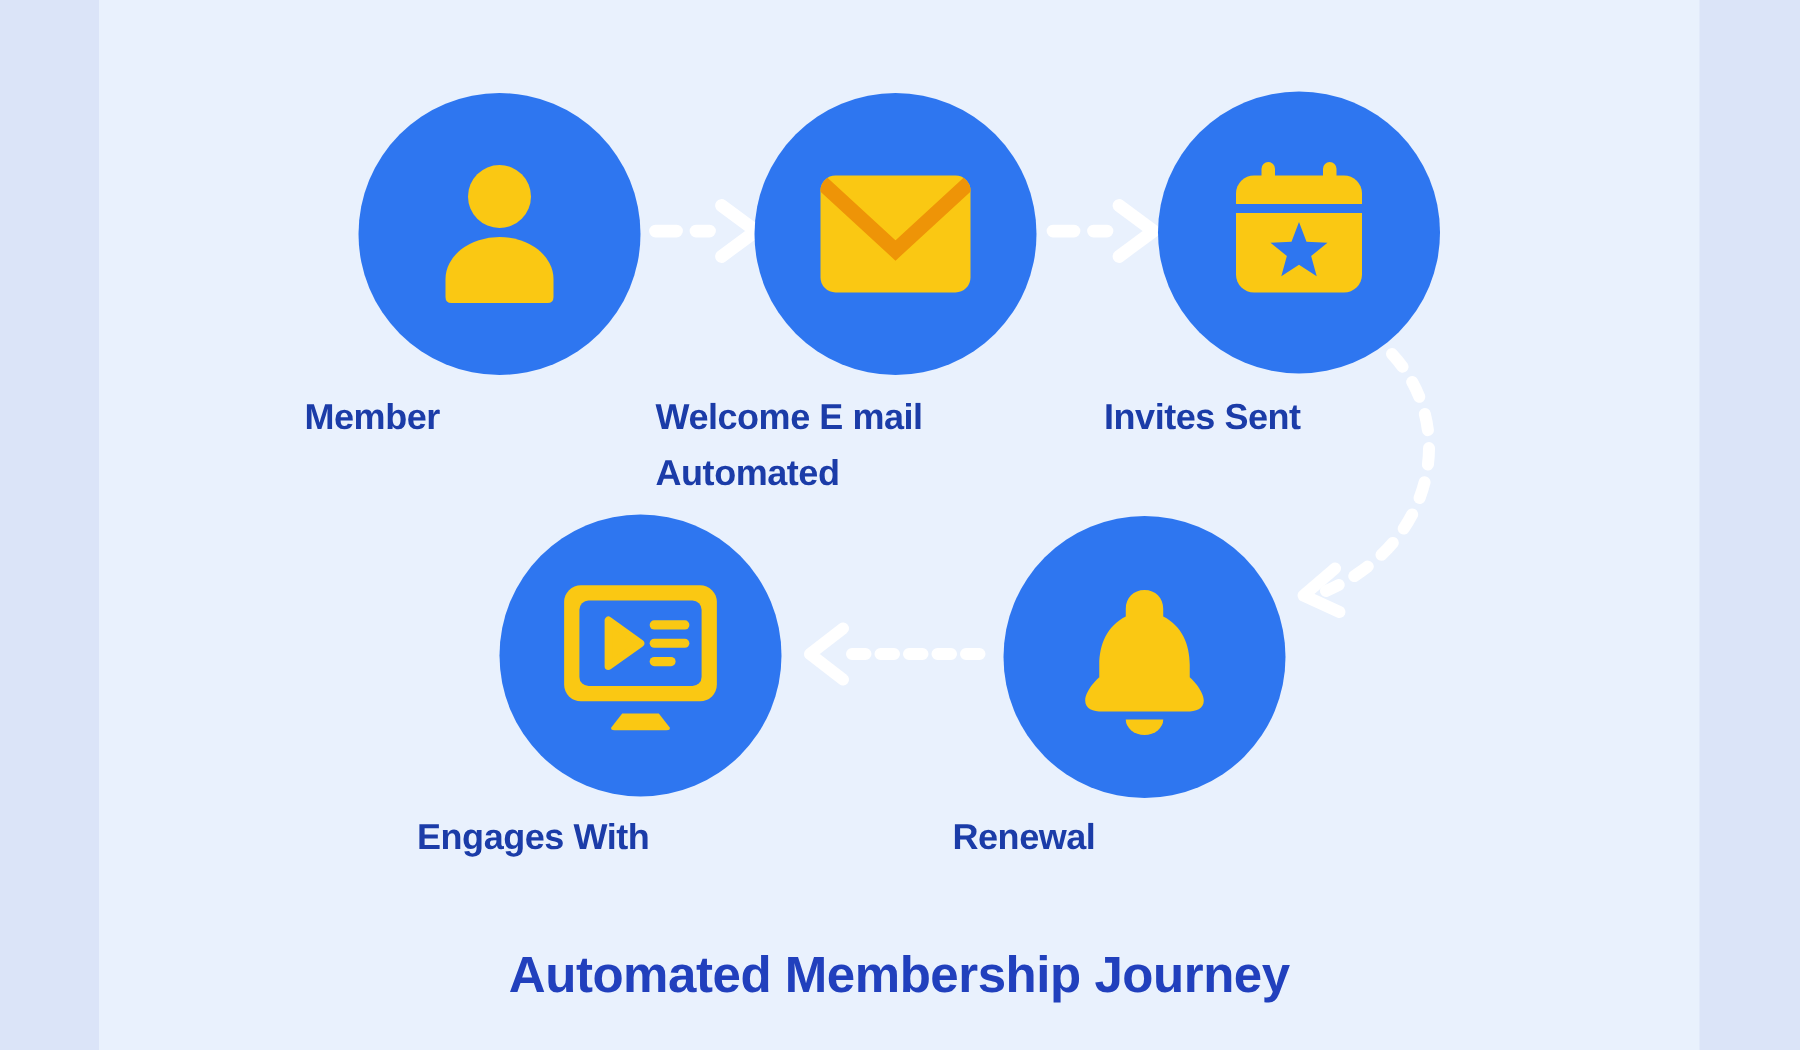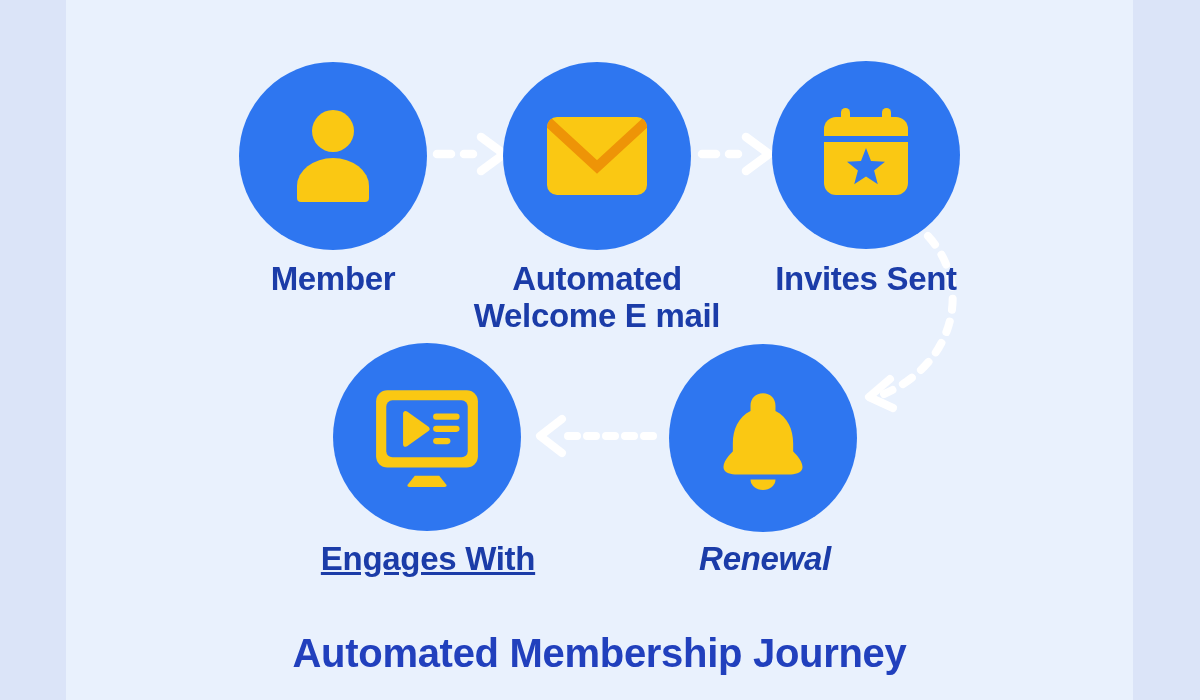--- a/index.html
+++ b/index.html
@@ -26,30 +26,30 @@
     display:flex;align-items:center;justify-content:center;
   }
   .fill-yellow{fill:var(--icon-yellow,#fac813);}
   .stroke-yellow{stroke:var(--icon-yellow,#fac813);}
   .fill-blue{fill:var(--circle-blue,#2e76f0);}
   .stroke-orange{stroke:var(--icon-orange,#ee9407);}
 
   .step-label{
     position:absolute;
     color:var(--label-blue,#1b3ca8);
-    font-size:33px;font-weight:700;letter-spacing:-0.3px;
-    text-align:center;line-height:37px;
+    font-size:24px;font-weight:700;letter-spacing:-0.3px;
+    line-height:37px;
   }
   .step-label span{display:block;}
 
   #journey-title{
     position:absolute;left:66px;top:631px;width:1067px;
     text-align:center;
     color:var(--title-blue,#2140bd);
-    font-size:40px;font-weight:700;letter-spacing:-0.3px;
+    font-size:34px;font-weight:700;letter-spacing:-0.3px;
   }
 </style>
 </head>
 <body>
 
 <div id="stage">
 
   <div id="band-left" class="side-band"></div>
   <div id="band-right" class="side-band"></div>
 
@@ -87,22 +87,22 @@
       <defs>
           <clipPath id="env-clip">
             <rect x="2" y="2" width="100" height="78" rx="10"></rect>
           </clipPath>
         </defs>
       <rect class="fill-yellow" x="2" y="2" width="100" height="78" rx="10"></rect>
       <path class="stroke-orange" d="M2 6 L52 52 L102 6" stroke-width="10" fill="none" clip-path="url(#env-clip)"></path>
     </svg>
   </div>
   <div class="step-label" style="left:437px;top:260px;width:320px;">
+    <span>Welcome E mail</span>
     <span>Automated</span>
-    <span>Welcome E mail</span>
   </div>
 
   <div class="step-circle" style="left:772px;top:61px;">
     <svg width="100" height="100" viewBox="0 0 100 100">
       <rect class="fill-yellow" x="25" y="3" width="9" height="20" rx="4.5"></rect>
       <rect class="fill-yellow" x="66" y="3" width="9" height="20" rx="4.5"></rect>
       <rect class="fill-yellow" x="8" y="12" width="84" height="78" rx="12"></rect>
       <rect class="fill-blue" x="8" y="31" width="84" height="6"></rect>
       <path class="fill-blue" d="M50 43 L55 56.1 L69 56.8 L58.1 65.6 L61.8 79.2 L50 71.5 L38.2 79.2 L41.9 65.6 L31 56.8 L45 56.1 Z"></path>
     </svg>
@@ -110,34 +110,34 @@
   <div class="step-label" style="left:736px;top:260px;width:260px;">
     <span>Invites Sent</span>
   </div>
 
   <div class="step-circle" style="left:669px;top:344px;">
     <svg width="104" height="104" viewBox="0 0 100 100">
       <path class="fill-yellow" d="M50 7 C57 7 62 12 62 19 L62 24 C74 30 79 42 79 55 L79 63 C79 63 88 71 88 78 C88 83 83 85 77 85 L23 85 C17 85 12 83 12 78 C12 71 21 63 21 63 L21 55 C21 42 26 30 38 24 L38 19 C38 12 43 7 50 7 Z"></path>
       <path class="fill-yellow" d="M38 90 A12 10 0 0 0 62 90 Z"></path>
     </svg>
   </div>
-  <div class="step-label" style="left:635px;top:540px;width:260px;font-style:italic;">
+  <div class="step-label" style="left:635px;top:540px;width:260px;">
     <span>Renewal</span>
   </div>
 
   <div class="step-circle" style="left:333px;top:343px;">
     <svg width="112" height="102" viewBox="0 0 110 100">
       <rect class="fill-yellow" x="5" y="4" width="100" height="76" rx="11"></rect>
       <rect class="fill-blue" x="15" y="14" width="80" height="56" rx="6"></rect>
       <polygon class="fill-yellow stroke-yellow" points="34,27 34,57 55,42" stroke-width="5" stroke-linejoin="round"></polygon>
       <rect class="fill-yellow" x="61" y="27" width="26" height="6" rx="3"></rect>
       <rect class="fill-yellow" x="61" y="39" width="26" height="6" rx="3"></rect>
       <rect class="fill-yellow" x="61" y="51" width="17" height="6" rx="3"></rect>
       <path class="fill-yellow" d="M43 88 L67 88 L74 97 Q75 99 72 99 L38 99 Q35 99 36 97 Z"></path>
     </svg>
   </div>
-  <div class="step-label" style="left:278px;top:540px;width:300px;text-decoration:underline;">
+  <div class="step-label" style="left:278px;top:540px;width:300px;">
     <span>Engages With</span>
   </div>
 
   <div id="journey-title">Automated Membership Journey</div>
 
 </div>
 
 </body></html>

